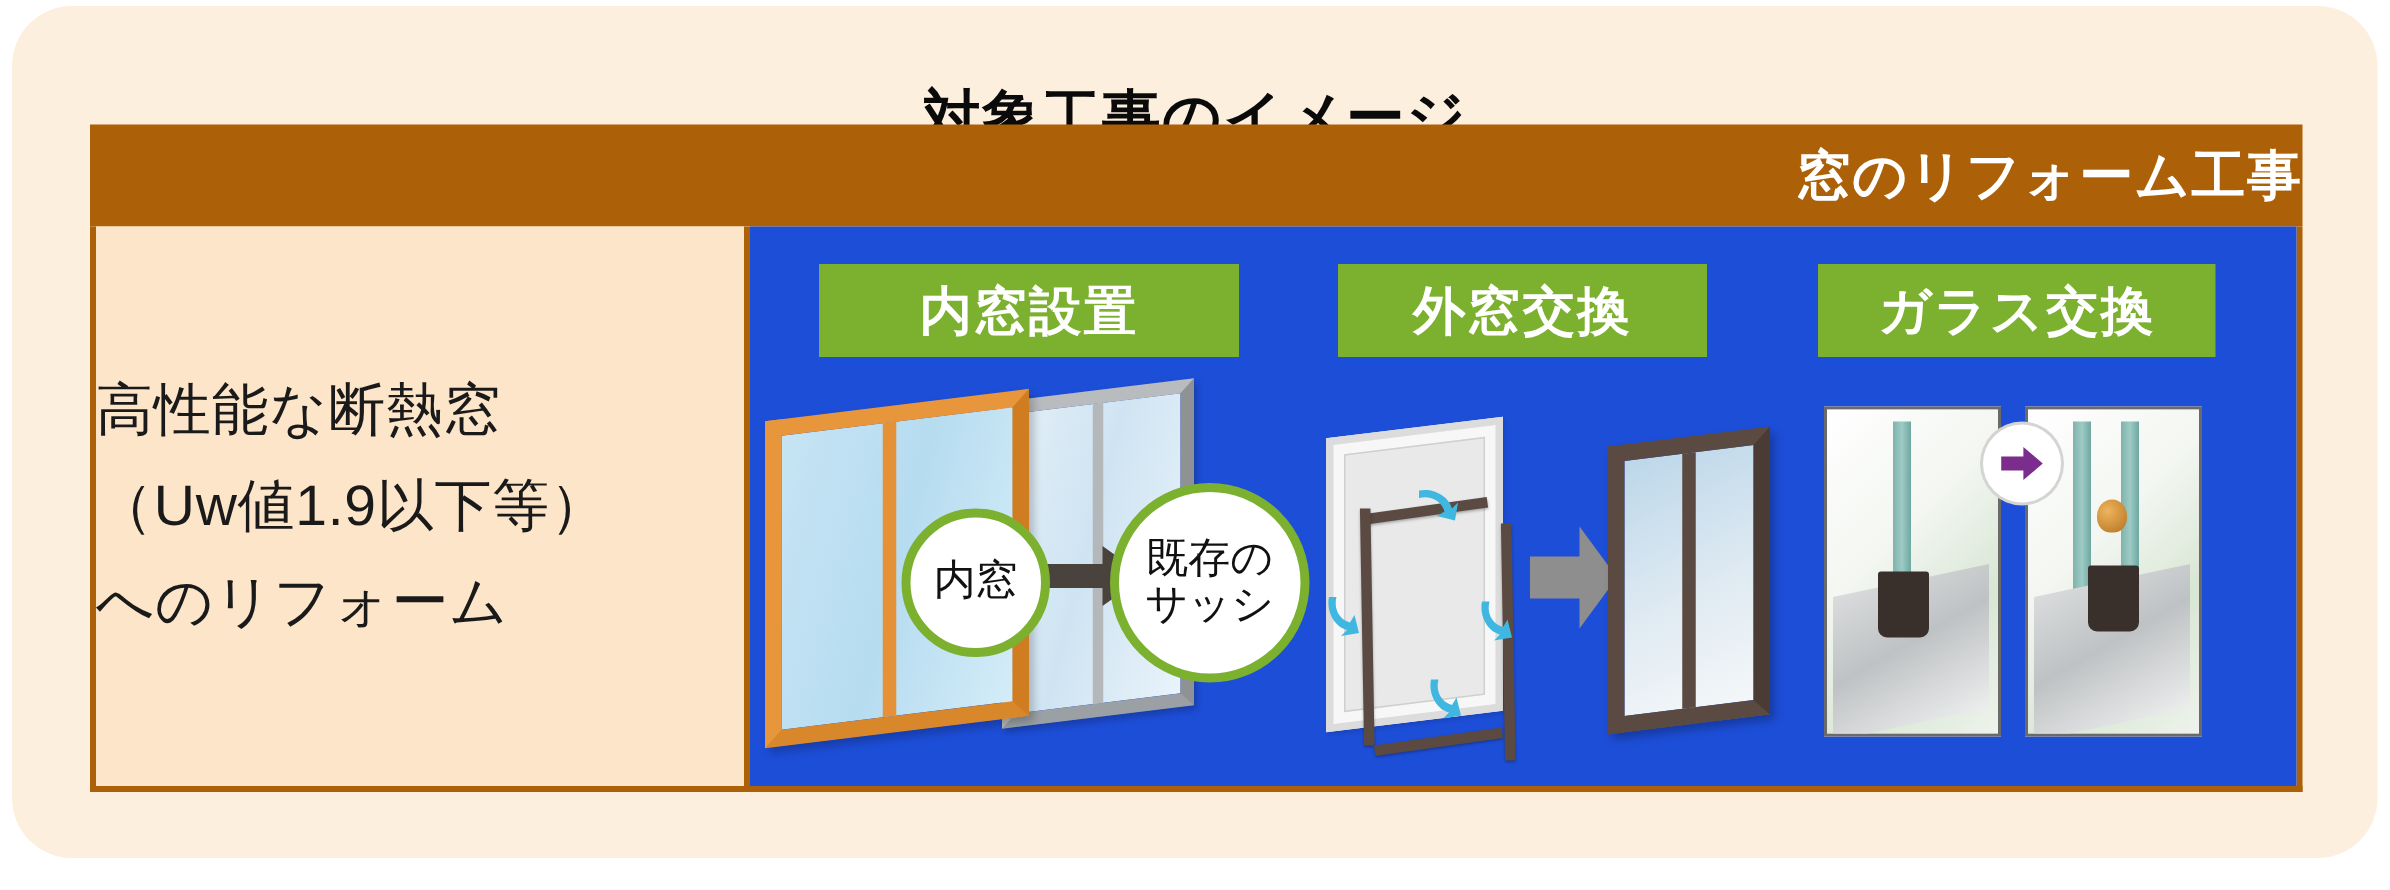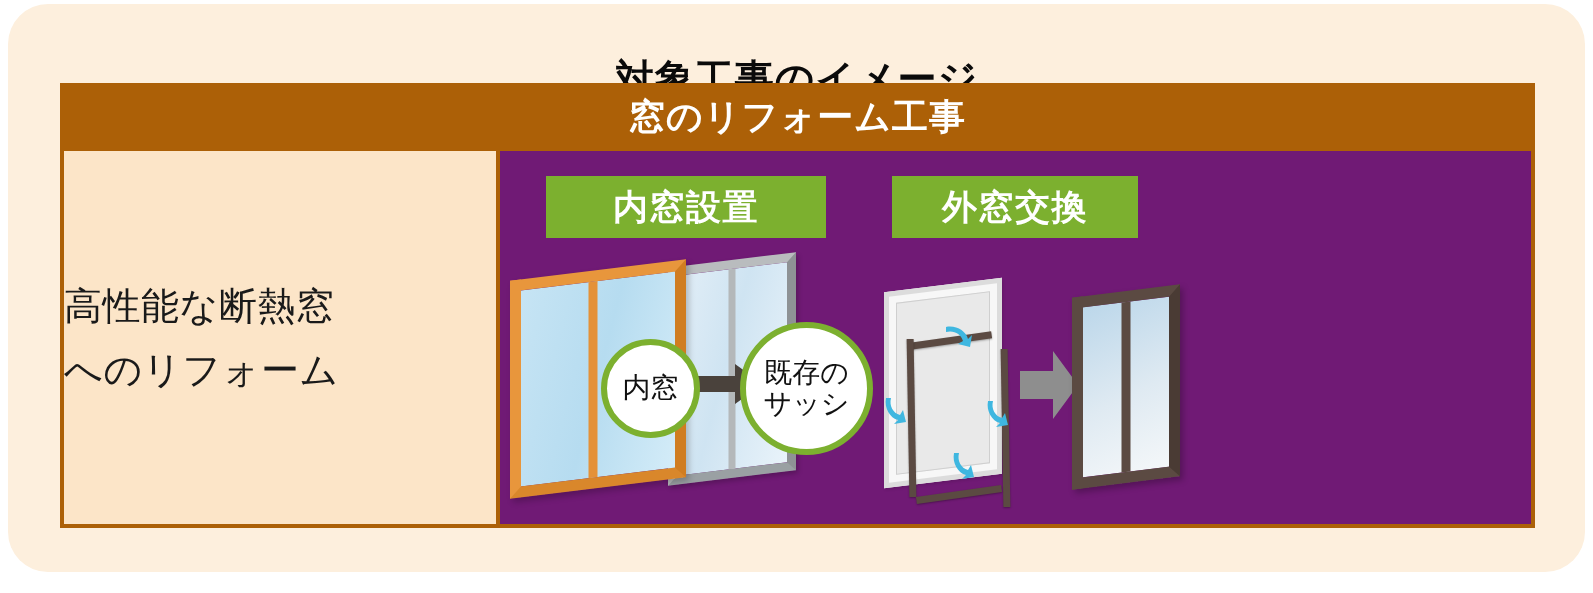--- a/index.html
+++ b/index.html
@@ -49,21 +49,21 @@
     top: 79px;
     width: 1475px;
     height: 68px;
     background: #ac6007;
     color: #ffffff;
     font-size: 36px;
     font-weight: bold;
     letter-spacing: 1px;
     display: flex;
     align-items: center;
-    justify-content: center;
+    justify-content: flex-end;
     box-sizing: border-box;
   }
 
   
   #body-row {
     position: absolute;
     left: 52px;
     top: 147px;
     width: 1475px;
     height: 377px;
@@ -87,21 +87,21 @@
   #left-panel .line {
     font-size: 38px;
     color: #1a1a1a;
     line-height: 64px;
     white-space: nowrap;
     letter-spacing: 0.5px;
   }
 
   #right-panel {
     flex: 1;
-    background: #701a75;
+    background: #1d4ed8;
     position: relative;
     box-sizing: border-box;
     font-family: Liberation Serif, serif;
   }
 
   
   .col {
     position: absolute;
     top: 0;
     height: 100%;
@@ -308,20 +308,21 @@
   <div id="page-title">対象工事のイメージ</div>
 
   <div id="banner">
     <span>窓のリフォーム工事</span>
   </div>
 
   <div id="body-row">
 
     <div id="left-panel">
       <div class="line">高性能な断熱窓</div>
+      <div class="line">（Uw値1.9以下等）</div>
       <div class="line">へのリフォーム</div>
     </div>
 
     <div id="right-panel">
 
       <div class="col" id="col-0">
         <div class="badge">
           <span>内窓設置</span>
         </div>
 
@@ -384,16 +385,45 @@
           <div class="arrow-gray">
             <svg viewBox="0 0 58 76" width="58" height="76" aria-hidden="true">
               <path d="M0 24 H33 V4 L58 38 L33 72 V52 H0 Z" fill="currentColor"></path>
             </svg>
           </div>
 
           <div class="new-window"></div>
         </div>
       </div>
 
+      <div class="col" id="col-2">
+        <div class="badge">
+          <span>ガラス交換</span>
+        </div>
+
+        <div class="art">
+          <div class="photo" id="photo-before">
+            <div class="ph-bg"></div>
+            <div class="ph-glass" style="left:44px;"></div>
+            <div class="ph-sill"></div>
+            <div class="ph-channel" style="left:34px; top:108px;"></div>
+          </div>
+
+          <div id="circle-arrow">
+            <svg viewBox="0 0 30 26" width="28" height="24" aria-hidden="true">
+              <path d="M0 8 H16 V1 L30 13 L16 25 V18 H0 Z" fill="currentColor"></path>
+            </svg>
+          </div>
+
+          <div class="photo" id="photo-after">
+            <div class="ph-bg"></div>
+            <div class="ph-glass" style="left:30px;"></div>
+            <div class="ph-glass" style="left:62px;"></div>
+            <div class="ph-sill"></div>
+            <div class="ph-channel" style="left:40px; top:104px;"></div>
+            <div class="ph-bead" style="left:46px; top:60px;"></div>
+          </div>
+        </div>
+      </div>
 
     </div>
   </div>
 </div>
 
 </body></html>

